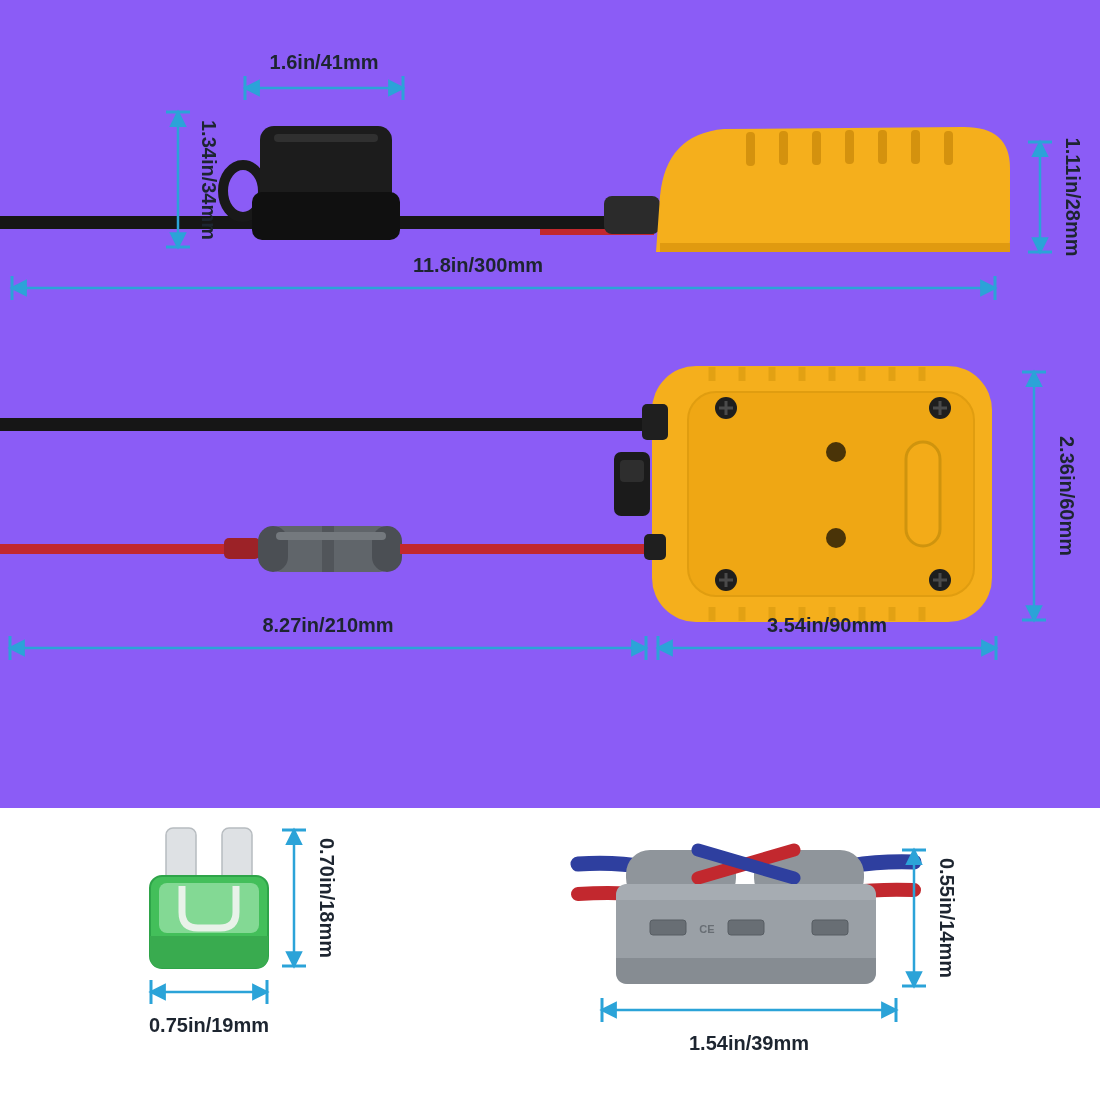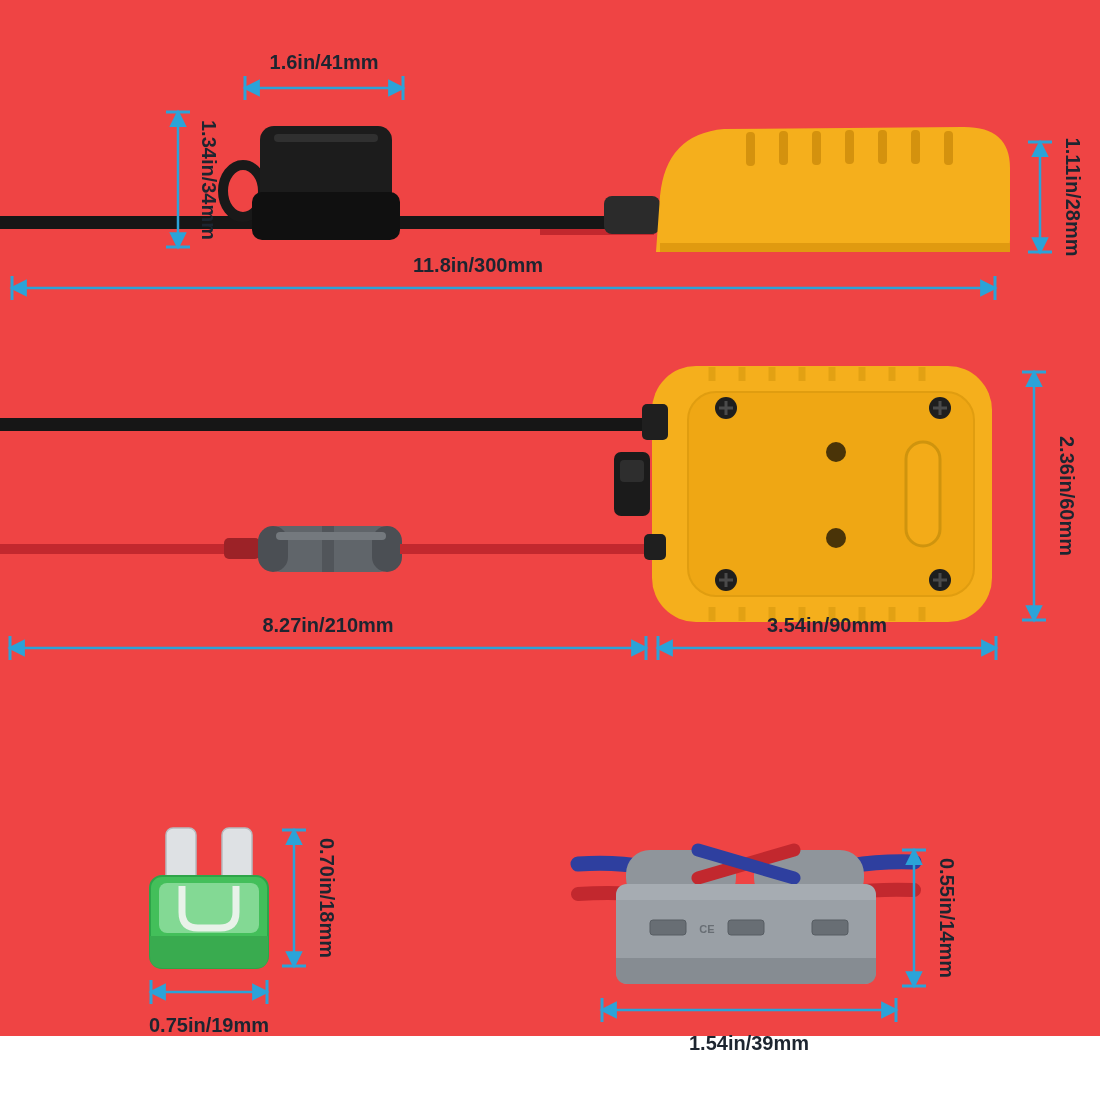--- a/index.html
+++ b/index.html
@@ -1,16 +1,16 @@
 <!DOCTYPE html>
 <html><head>
 <meta charset="utf-8">
 <style>
   html,body{margin:0;padding:0;background:#ffffff;width:1100px;height:1100px;overflow:hidden}
-  .stage{position:relative;width:1100px;height:1036px;background:#ef4444}
+  .stage{position:relative;width:1100px;height:808px;background:#8b5cf6}
   .dim{stroke:#2BA3D8;stroke-width:2.5;fill:none}
   .dimbar{stroke:#2BA3D8;stroke-width:3;fill:none}
   .dimtext{font-family:"Liberation Sans",sans-serif;font-size:20px;font-weight:700;fill:#1D2530;text-anchor:middle}
   .tiny{font-family:"Liberation Sans",sans-serif;font-size:11px;font-weight:700;fill:#686e74;text-anchor:middle}
 </style>
 </head>
 <body>
 
 <div class="stage">
 <svg width="1100" height="1100" viewBox="0 0 1100 1100">

